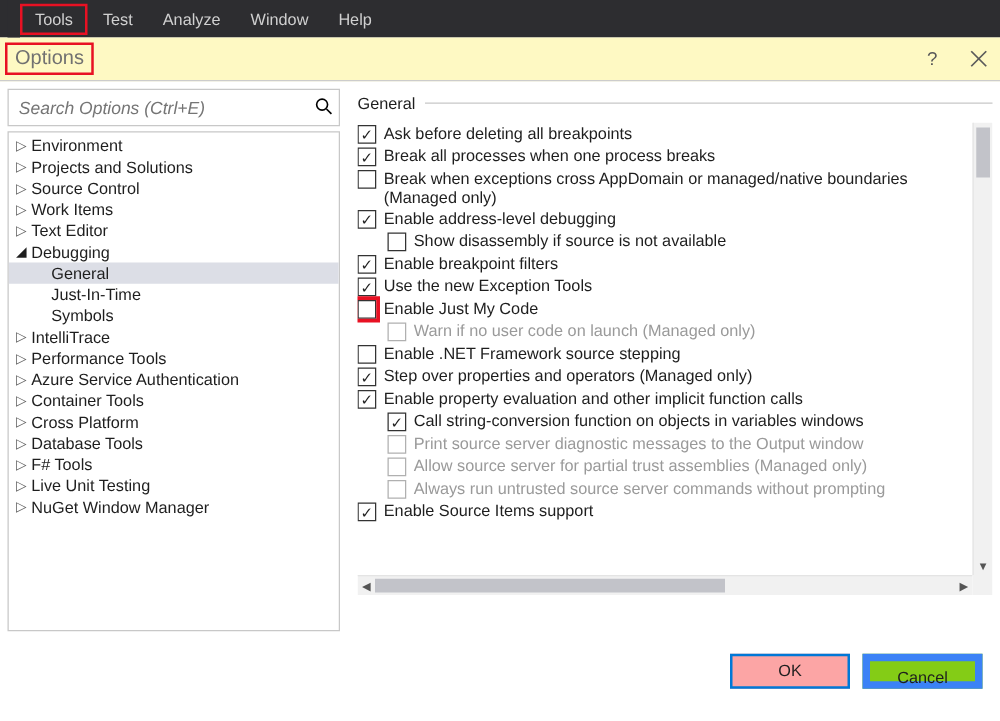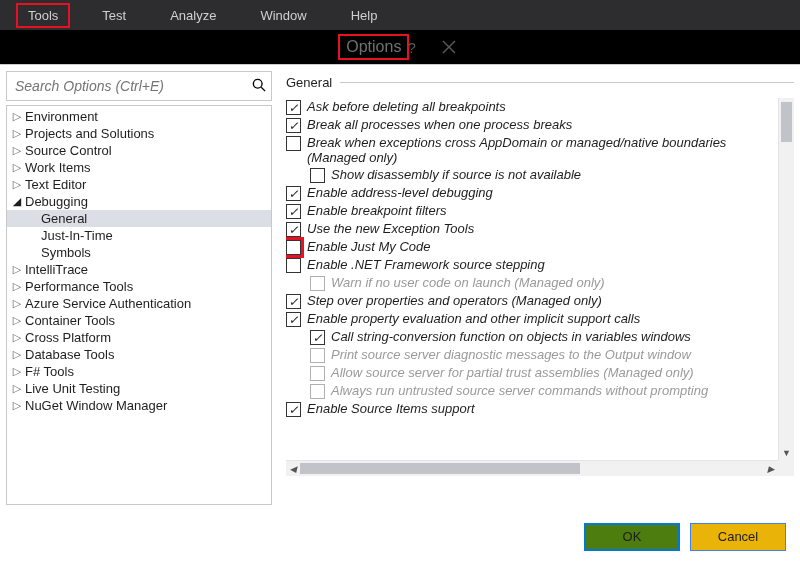--- a/index.html
+++ b/index.html
@@ -1,68 +1,68 @@
 <!DOCTYPE html>
 <html><head>
 <meta charset="utf-8">
 <style>
   * { box-sizing: border-box; font-family: "Segoe UI", Arial, sans-serif; }
   body { margin: 0; width: 800px; height: 577px; overflow: hidden; background: #fff; font-size: 13px; color: #1e1e1e; }
   .menubar { background: #2d2d30; height: 30px; display: flex; align-items: center; padding: 0 6px; }
   .menu-item { color: #d0d0d0; padding: 5px 12px; cursor: default; font-size: 13px; }
   .menu-item.highlighted { outline: 2px solid #e81123; outline-offset: -2px; }
   .menubar-left-stub { width: 10px; height: 100%; background: #2d2d30; }
-  .titlebar { display: flex; align-items: center; justify-content: center; padding: 6px 10px 6px 6px; border-bottom: 1px solid #ccc; background:#000000;}
+  .titlebar { display: flex; align-items: center; justify-content: space-between; padding: 6px 10px 6px 6px; border-bottom: 1px solid #ccc; background:#fef9c3;}
   .dialog-title { color: #717171; font-size: 16px; padding: 2px 6px; }
   .dialog-title.highlighted { outline: 2px solid #e81123; outline-offset: 0px; }
   .titlebar-right { display: flex; gap: 26px; color: #5a5a5a; font-size: 15px; align-items:center;}
   .close-x svg { width: 14px; height: 14px; display:block;}
   .body-row { display: flex; height: 440px; }
   .left-col { width: 276px; padding: 6px 4px 0 6px; border-right: none; }
   .search-wrap { display:flex; align-items:center; border:1px solid #c8c8c8; height:30px; background:#fff; margin-bottom:4px;}
   .search-input { flex:1; border:none; outline:none; font-size:14px; padding:4px 8px; background:transparent; color:#0c4a6e; font-style: italic;}
   .search-icon { width:24px; text-align:center; font-size:14px; color:#000;}
   .tree { border:1px solid #c8c8c8; height:400px; overflow-y:auto; overflow-x:hidden; background:#fff; padding:2px 0 2px 0;}
   .tree-item { display:flex; align-items:center; padding:1px 0 1px 4px; cursor:default; white-space:nowrap;}
   .tree-item.sub { padding-left: 34px; }
   .tree-item.selected { background:#dcdee6; }
   .tree-toggle { width:12px; display:inline-block; text-align:center; color:#606060; font-size:11px; margin-right:2px;}
   .right-col { flex:1; padding: 4px 6px 0 10px; position:relative; }
   .section-header { display:flex; align-items:center; gap:8px; margin:6px 0 8px 0;}
   .section-header .label { font-size:13px; }
   .section-header .line { flex:1; border-top:1px solid #c8c8c8; }
-  .options-pane { border:none; height: 378px; position:relative; overflow:hidden;font-style:italic; }
+  .options-pane { border:none; height: 378px; position:relative; overflow:hidden; }
   .options-inner { position:absolute; inset:0; overflow:hidden; padding-right:14px;}
   .opt { display:flex; align-items:flex-start; gap:6px; padding:1px 0 1px 0; }
   .opt.indent1 { padding-left: 24px; }
   .opt .cb { width:15px; height:15px; border:1px solid #333; display:inline-flex; align-items:center; justify-content:center; font-size:12px; line-height:1; background:#fff; flex:0 0 15px; margin-top:1px;}
   .opt .cb.checked::after { content:"\2713"; color:#1e1e1e; font-size:12px;}
   .opt .cb.disabled { border-color:#b0b0b0; }
   .opt.disabled .txt { color:#9a9a9a; }
   .opt.hl .cb { outline:3px solid #e81123; outline-offset:0px;}
   .vscroll { position:absolute; right:0; top:0; bottom:16px; width:16px; background:#f1f1f1; border-left:1px solid #e4e4e4;}
   .vscroll .thumb { position:absolute; left:2px; right:2px; top:4px; height:40px; background:#c2c3c9;}
   .vscroll .arrow { position:absolute; left:0; right:0; height:14px; display:flex; align-items:center; justify-content:center; font-size:9px; color:#555;}
   .vscroll .arrow.up{top:0;} .vscroll .arrow.down{bottom:0;}
   .hscroll { position:absolute; left:0; right:16px; bottom:0; height:16px; background:#f1f1f1; border-top:1px solid #e4e4e4;}
   .hscroll .thumb { position:absolute; top:2px; bottom:2px; left:14px; width:280px; background:#c2c3c9;}
   .hscroll .arrow { position:absolute; top:0; bottom:0; width:14px; display:flex; align-items:center; justify-content:center; font-size:9px; color:#555;}
   .hscroll .arrow.left{left:0;} .hscroll .arrow.right{right:0;}
   .corner { position:absolute; right:0; bottom:0; width:16px; height:16px; background:#f1f1f1;}
   .footer { display:flex; justify-content:flex-end; gap:10px; padding:18px 14px 10px 0;}
-  .btn { width:96px; height:28px; border:1px solid #3b82f6; background:#eab308; text-align:center; line-height:26px; font-size:13px; cursor:default;}
-  .btn.primary { border:2px solid #0078d7; background:#4d7c0f; line-height:24px;}
+  .btn { width:96px; height:28px; border:6px solid #3b82f6; background:#84cc16; text-align:center; line-height:26px; font-size:13px; cursor:default;}
+  .btn.primary { border:2px solid #0078d7; background:#fca5a5; line-height:24px;}
   .tree::-webkit-scrollbar{width:16px;} .tree::-webkit-scrollbar-thumb{background:#c2c3c9;} .tree::-webkit-scrollbar-track{background:#f1f1f1;}
 </style>
 </head>
 <body>
 
 <div class="menubar">
   <div class="menubar-left-stub"></div>
-  <div id="menubar-items" style="display: flex; gap: 20px;">
+  <div id="menubar-items" style="display: flex;">
       <div class="menu-item highlighted">Tools</div>
       <div class="menu-item">Test</div>
       <div class="menu-item">Analyze</div>
       <div class="menu-item">Window</div>
       <div class="menu-item">Help</div>
     </div>
 </div>
 
 <div class="titlebar">
   <span class="dialog-title highlighted">Options</span>
@@ -174,55 +174,55 @@
             <span class="txt">Ask before deleting all breakpoints</span>
           </div>
           <div class="opt">
             <span class="cb checked"></span>
             <span class="txt">Break all processes when one process breaks</span>
           </div>
           <div class="opt">
             <span class="cb"></span>
             <span class="txt">Break when exceptions cross AppDomain or managed/native boundaries (Managed only)</span>
           </div>
+          <div class="opt">
+            <span class="cb checked"></span>
+            <span class="txt">Enable address-level debugging</span>
+          </div>
           <div class="opt indent1">
             <span class="cb"></span>
             <span class="txt">Show disassembly if source is not available</span>
           </div>
           <div class="opt">
             <span class="cb checked"></span>
-            <span class="txt">Enable address-level debugging</span>
-          </div>
-          <div class="opt">
-            <span class="cb checked"></span>
             <span class="txt">Enable breakpoint filters</span>
           </div>
           <div class="opt">
             <span class="cb checked"></span>
             <span class="txt">Use the new Exception Tools</span>
           </div>
           <div class="opt hl">
             <span class="cb"></span>
             <span class="txt">Enable Just My Code</span>
           </div>
+          <div class="opt indent1 disabled">
+            <span class="cb disabled"></span>
+            <span class="txt">Warn if no user code on launch (Managed only)</span>
+          </div>
           <div class="opt">
             <span class="cb"></span>
             <span class="txt">Enable .NET Framework source stepping</span>
           </div>
-          <div class="opt indent1 disabled">
-            <span class="cb disabled"></span>
-            <span class="txt">Warn if no user code on launch (Managed only)</span>
-          </div>
           <div class="opt">
             <span class="cb checked"></span>
             <span class="txt">Step over properties and operators (Managed only)</span>
           </div>
           <div class="opt">
             <span class="cb checked"></span>
-            <span class="txt">Enable property evaluation and other implicit support calls</span>
+            <span class="txt">Enable property evaluation and other implicit function calls</span>
           </div>
           <div class="opt indent1">
             <span class="cb checked"></span>
             <span class="txt">Call string-conversion function on objects in variables windows</span>
           </div>
           <div class="opt indent1 disabled">
             <span class="cb disabled"></span>
             <span class="txt">Print source server diagnostic messages to the Output window</span>
           </div>
           <div class="opt indent1 disabled">

